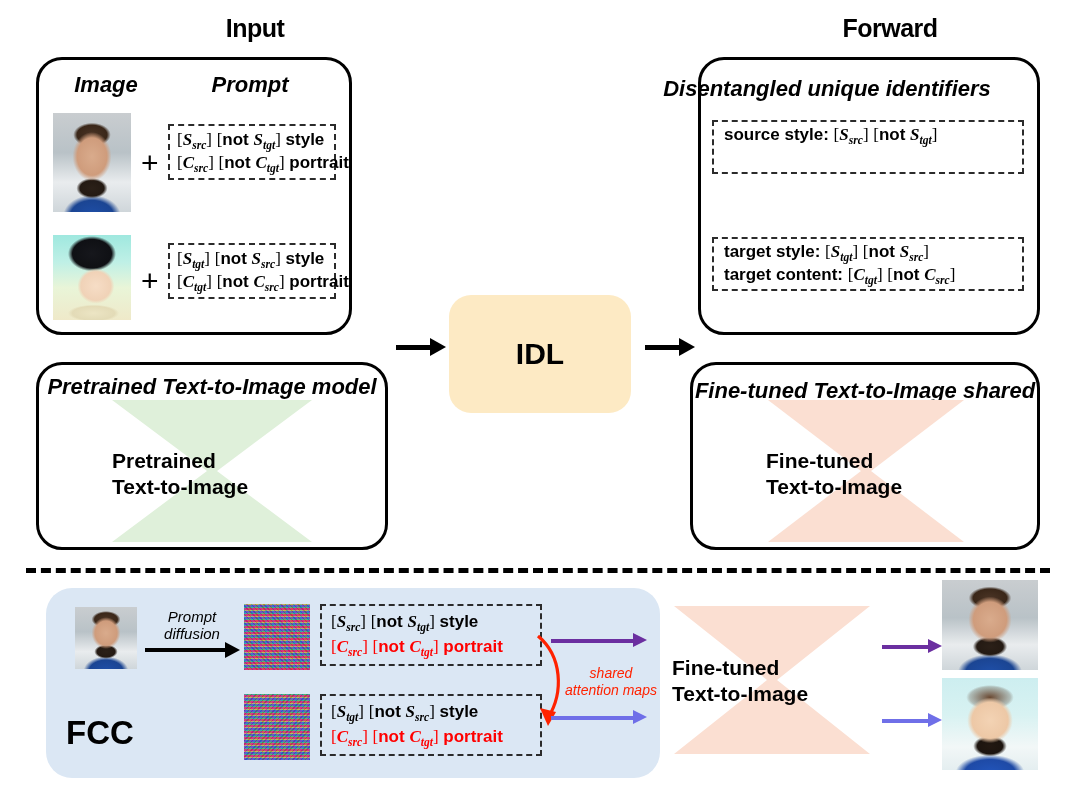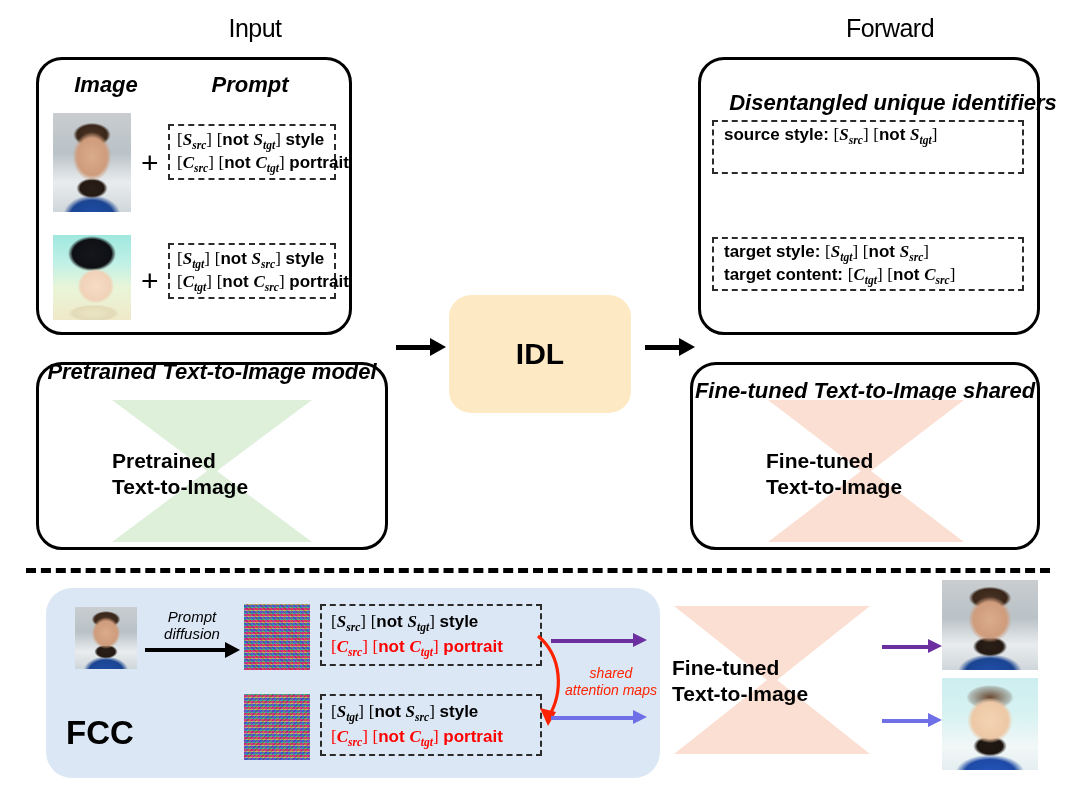--- a/index.html
+++ b/index.html
@@ -14,21 +14,21 @@
     position: relative;
     width: 1076px;
     height: 798px;
     background: #ffffff;
     overflow: hidden;
   }
   .abs { position: absolute; }
 
   
   .section-title {
-    font-weight: normal;
+    font-weight: bold;
     font-size: 25px;
     color: #000;
     letter-spacing: -0.5px;
     text-align: center;
   }
 
   
   .round-box {
     border: 3px solid #000;
     border-radius: 26px;
@@ -211,42 +211,42 @@
     <span>IDL</span>
   </div>
 
   <div>
     <div class="arrow-line" style="left:645px; top:345px; width:36px; height:5px;"></div>
     <div class="arrow-head" style="left:679px; top:338px; border-top:9px solid transparent; border-bottom:9px solid transparent; border-left:16px solid #000;"></div>
   </div>
 
   <div class="abs round-box" style="left:698px; top:57px; width:342px; height:278px;"></div>
 
-  <div class="abs box-caption" style="left:722px; top:76px; width:342px;margin-top:14px;">Disentangled unique identifiers</div>
+  <div class="abs box-caption" style="left:656px; top:76px; width:342px;">Disentangled unique identifiers</div>
 
   <div class="abs dashdot-box" style="left:712px; top:120px; width:312px; height:54px;">
     <div class="prompt-line" style="position:absolute; left:10px; top:1px;">
       source style: <span class="brk">[</span><span class="mathvar">S<sub>src</sub></span><span class="brk">]</span>
       <span class="brk">[</span>not <span class="mathvar">S<sub>tgt</sub></span><span class="brk">]</span>
     </div>
   </div>
 
   <div class="abs dashdot-box" style="left:712px; top:237px; width:312px; height:54px;">
     <div class="prompt-line" style="position:absolute; left:10px; top:1px;">
       target style: <span class="brk">[</span><span class="mathvar">S<sub>tgt</sub></span><span class="brk">]</span>
       <span class="brk">[</span>not <span class="mathvar">S<sub>src</sub></span><span class="brk">]</span>
     </div>
     <div class="prompt-line" style="position:absolute; left:10px; top:24px;">
       target content: <span class="brk">[</span><span class="mathvar">C<sub>tgt</sub></span><span class="brk">]</span>
       <span class="brk">[</span>not <span class="mathvar">C<sub>src</sub></span><span class="brk">]</span>
     </div>
   </div>
 
   <div class="abs round-box" style="left:36px; top:362px; width:352px; height:188px;"></div>
-  <div class="abs box-caption" style="left:36px; top:359px; width:352px;">Pretrained Text-to-Image model</div>
+  <div class="abs box-caption" style="left:36px; top:374px; width:352px;">Pretrained Text-to-Image model</div>
 
   <svg class="abs" style="left:112px; top:400px;" width="200" height="142">
     <polygon points="0,0 200,0 105,71 200,142 0,142 95,71" fill="#dff0da"></polygon>
   </svg>
   <div class="abs hourglass-label" style="left:112px; top:448px; width:200px;">
     <div>Pretrained</div>
     <div>Text-to-Image</div>
   </div>
 
   <div class="abs round-box" style="left:690px; top:362px; width:350px; height:188px;"></div>

